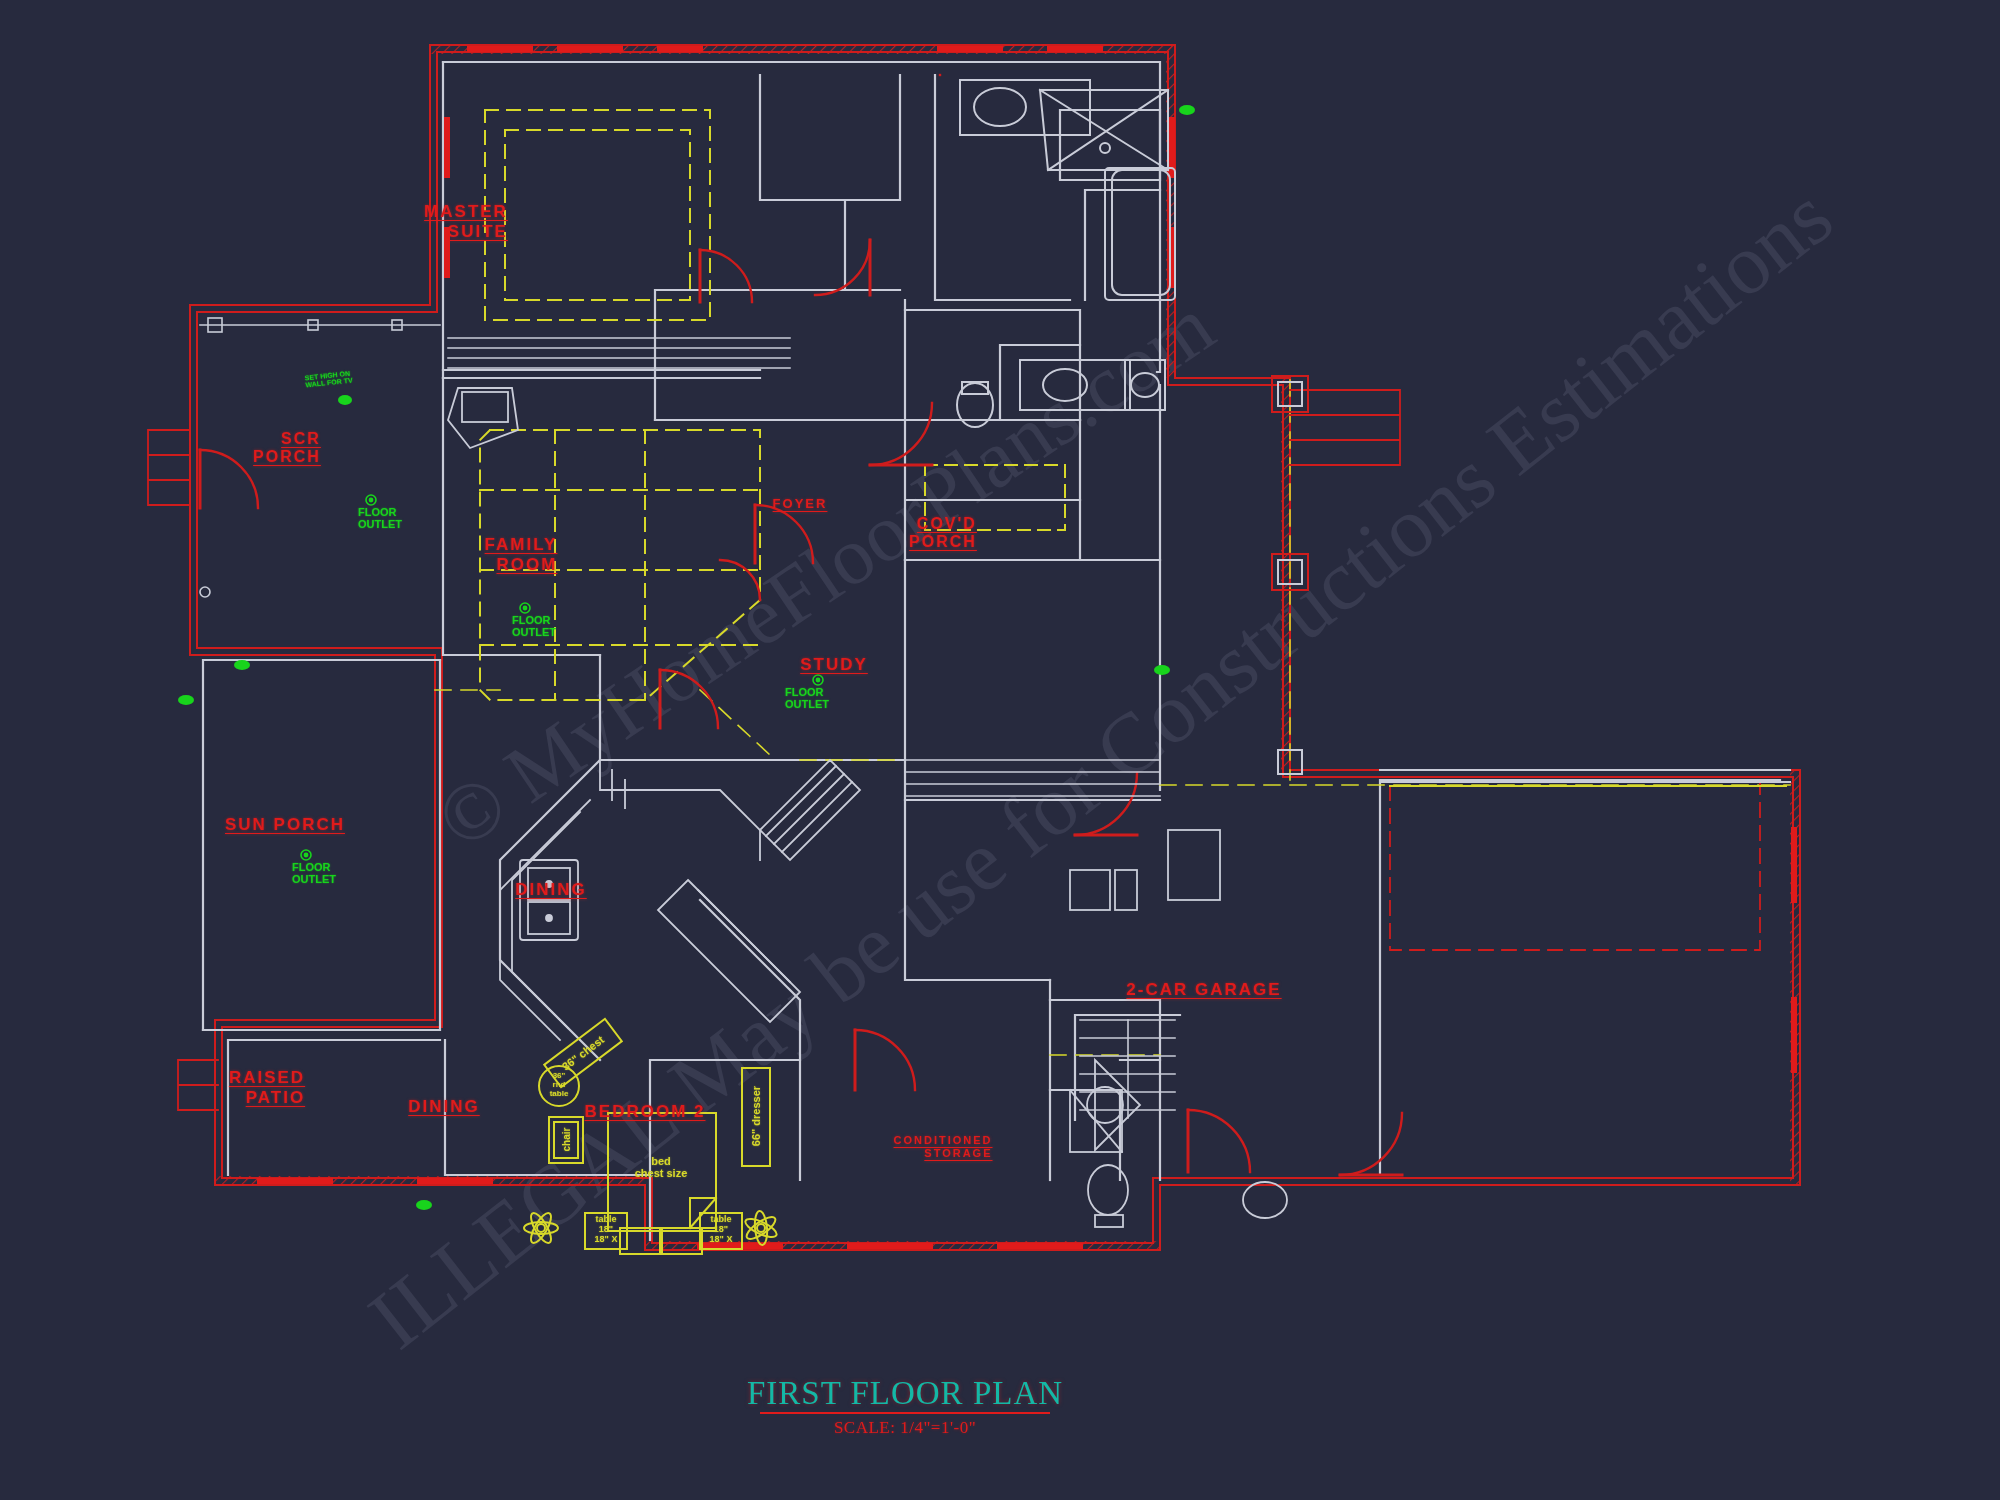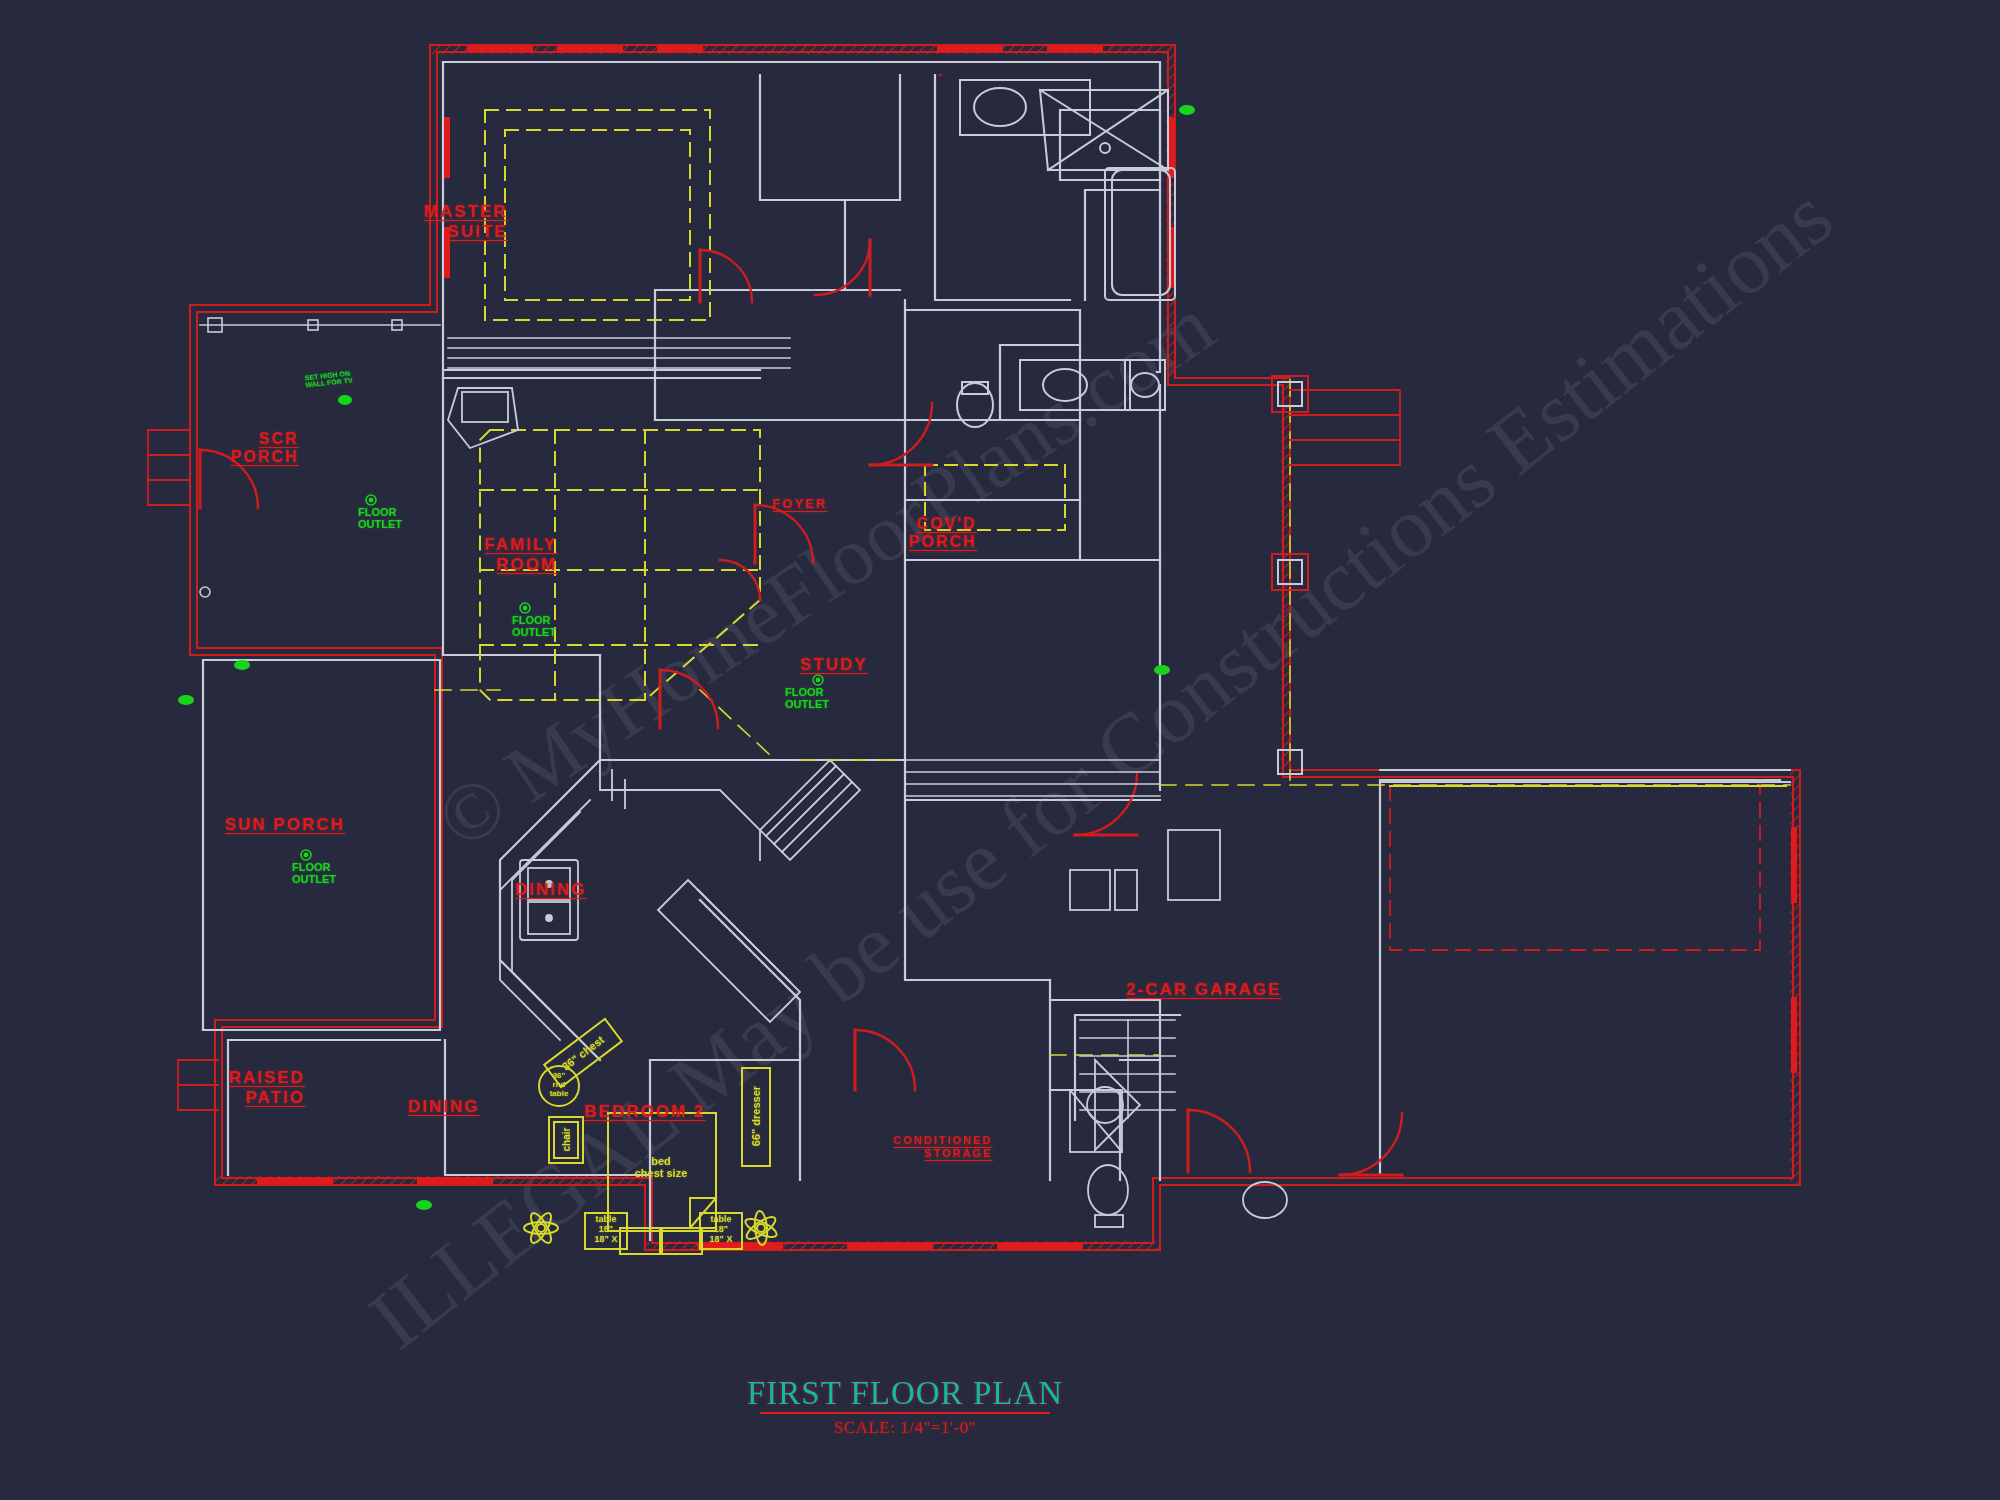--- a/index.html
+++ b/index.html
@@ -356,21 +356,21 @@
       </g>
       <g stroke="#cf1c1c" stroke-width="2">
         <rect x="1272" y="376" width="36" height="36"></rect>
         <rect x="1272" y="554" width="36" height="36"></rect>
       </g>
     </g>
   </svg>
 
   <div class="lbl room ctr" style="left:466px;top:202px;font-size:17px;">MASTER
 SUITE</div>
-  <div class="lbl room ctr" style="left:265px;top:430px;font-size:16px;">SCR
+  <div class="lbl room ctr" style="left:287px;top:430px;font-size:16px;">SCR
 PORCH</div>
   <div class="lbl room ctr" style="left:484px;top:535px;font-size:17px;margin-left:37px;">FAMILY
 ROOM</div>
   <div class="lbl room ctr" style="left:800px;top:497px;font-size:13px;">FOYER</div>
   <div class="lbl room ctr" style="left:943px;top:515px;font-size:16px;">COV'D
 PORCH</div>
   <div class="lbl room ctr" style="left:788px;top:655px;font-size:17px;margin-left:46px;">STUDY</div>
   <div class="lbl room ctr" style="left:285px;top:815px;font-size:17px;">SUN PORCH</div>
   <div class="lbl room ctr" style="left:551px;top:880px;font-size:17px;">DINING</div>
   <div class="lbl room ctr" style="left:1204px;top:980px;font-size:17px;">2-CAR GARAGE</div>

